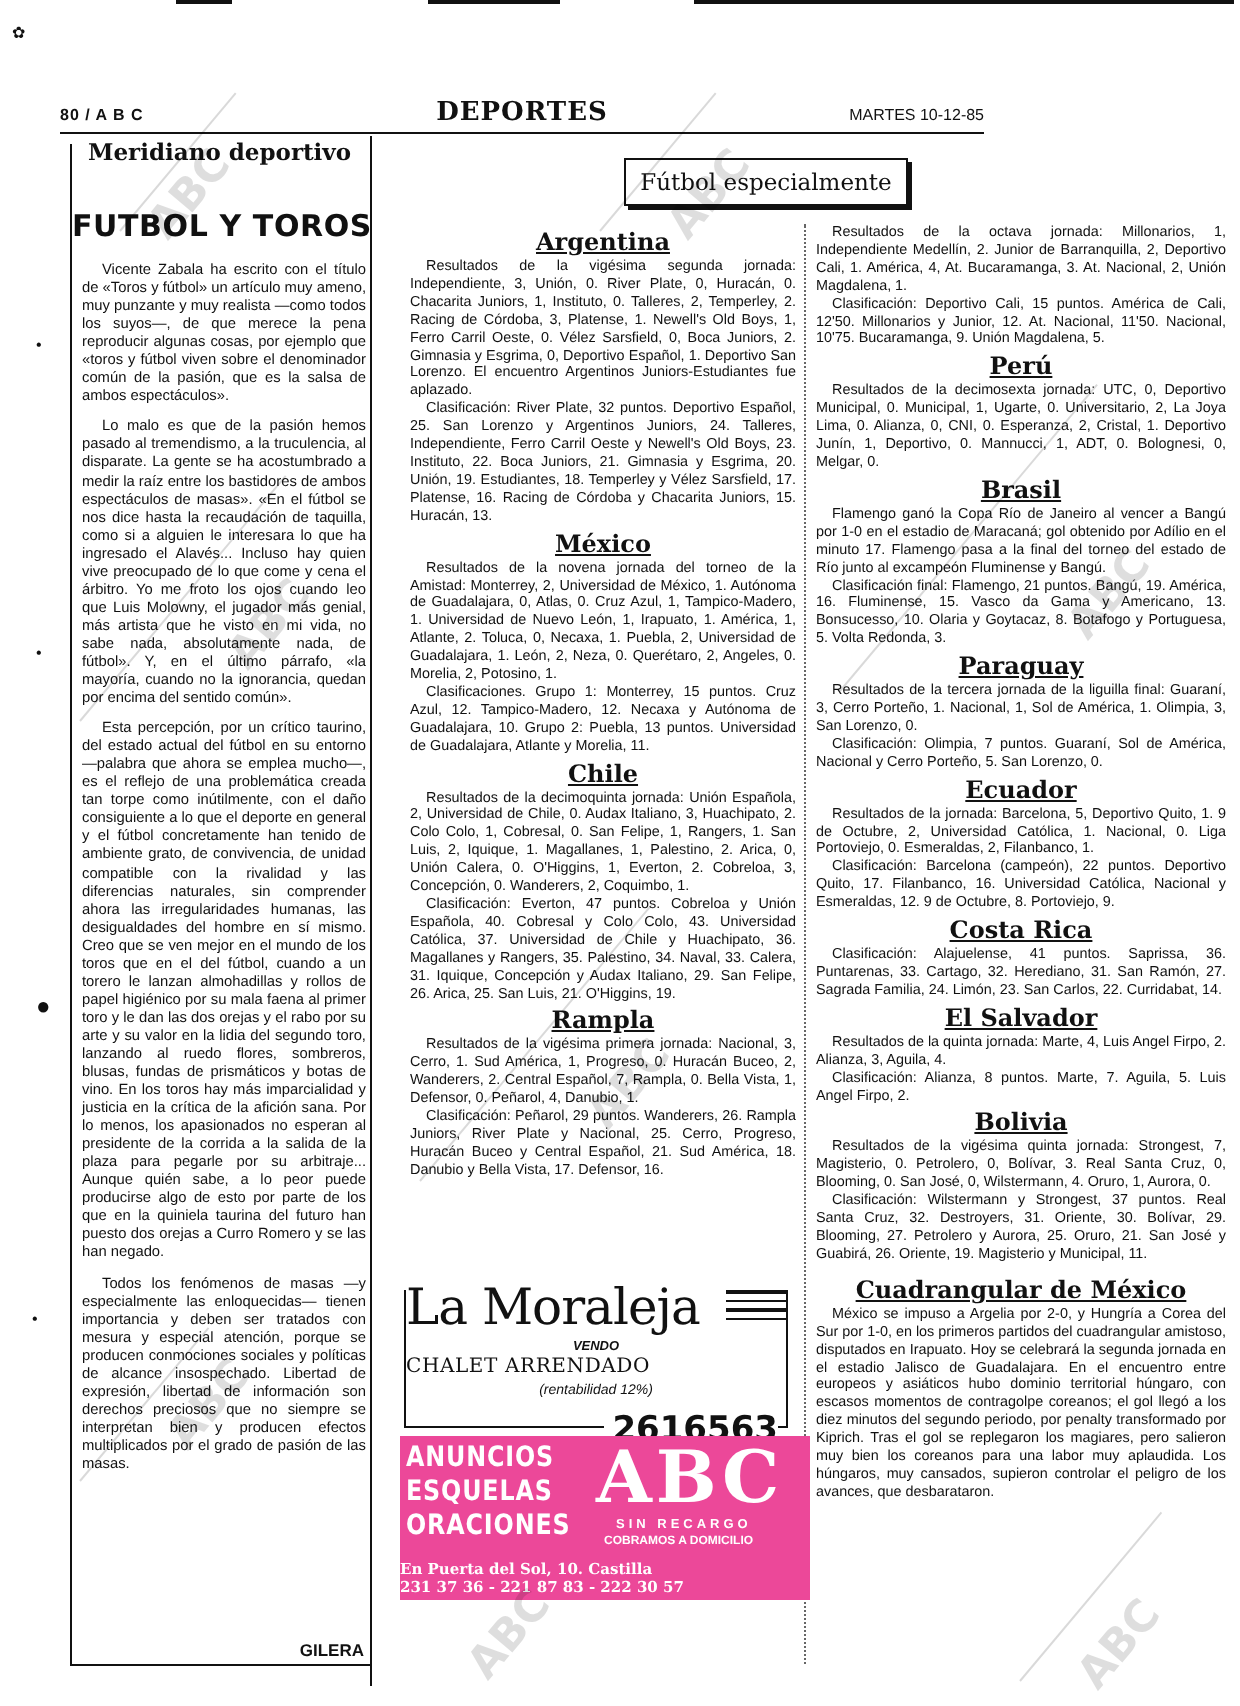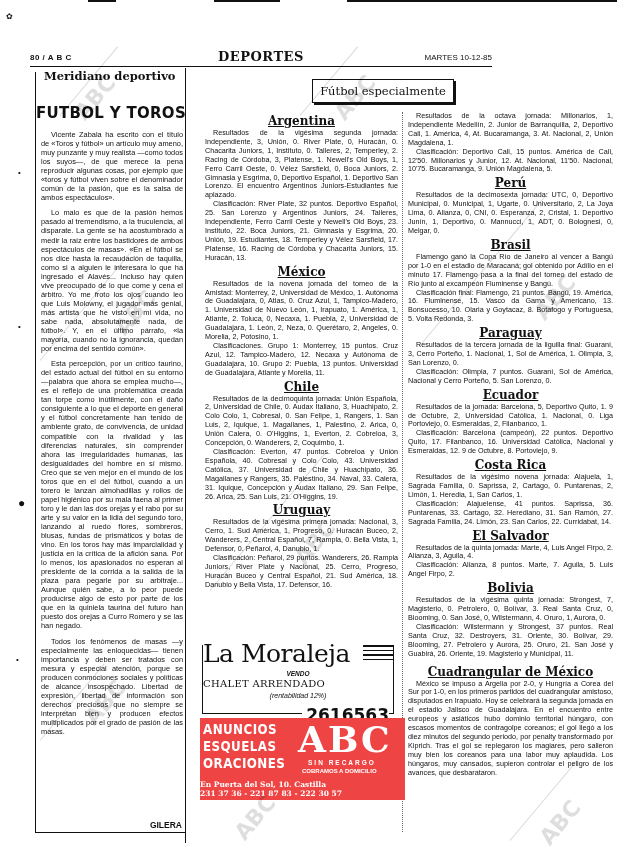--- a/index.html
+++ b/index.html
@@ -31,21 +31,21 @@
   .vsep{position:absolute;left:402px;top:112px;width:1px;height:720px;border-left:1px dotted #666;}
   
   .ad-mor{position:absolute;left:202px;top:645px;width:190px;height:68px;border:1.5px solid #111;border-top:none;}
   .ad-mor-title{position:absolute;left:0;top:-5px;font-family:"DejaVu Serif",serif;font-size:25px;font-weight:normal;letter-spacing:-0.5px;line-height:28px;}
   .ad-mor-lines{position:absolute;right:0;top:0;width:30px;}
   .ad-mor-lines span{display:block;height:1.5px;background:#111;margin-bottom:3px;}
   .ad-vendo{position:absolute;left:0;right:0;top:25px;text-align:center;font-size:6.5px;font-style:italic;font-weight:bold;}
   .ad-chalet{position:absolute;left:0;right:0;top:33px;text-align:left;font-family:"DejaVu Serif",serif;font-size:10px;letter-spacing:0.3px;}
   .ad-rent{position:absolute;left:0;right:0;top:47px;text-align:center;font-size:7px;font-style:italic;}
   .ad-phone{position:absolute;right:4px;top:60px;font-family:"DejaVu Sans",sans-serif;font-weight:bold;font-size:17px;background:#fff;padding-left:4px;}
-  .ad-abc{position:absolute;left:200px;top:718px;width:205px;height:82px;background:#ef4444;color:#fff;}
+  .ad-abc{position:absolute;left:200px;top:718px;width:205px;height:82px;background:#ec4899;color:#fff;}
   .ad-abc-words{position:absolute;left:3px;top:3px;font-family:"DejaVu Sans",sans-serif;font-weight:bold;font-size:14px;line-height:17px;letter-spacing:0.5px;transform:scaleX(0.85);transform-origin:left top;}
   .ad-abc-logo{position:absolute;left:98px;top:2px;font-family:"DejaVu Serif",serif;font-weight:bold;font-size:36px;line-height:38px;letter-spacing:2px;}
   .ad-abc-sin{position:absolute;left:108px;top:41px;font-size:6.5px;font-weight:bold;letter-spacing:2px;}
   .ad-abc-cob{position:absolute;left:102px;top:50px;font-size:6px;font-weight:bold;}
   .ad-abc-addr{position:absolute;left:0;right:0;top:62px;text-align:left;font-family:"DejaVu Serif",serif;font-weight:bold;font-size:7.5px;line-height:9px;}
   
   .wm{position:absolute;color:rgba(0,0,0,0.13);font-family:"DejaVu Sans",sans-serif;font-size:22px;font-weight:bold;pointer-events:none;}
   .wm-line{position:absolute;height:1px;background:rgba(0,0,0,0.15);transform-origin:left center;}
   .mark{position:absolute;font-size:8px;color:#111;}
 </style>
@@ -97,21 +97,21 @@
       <div class="sec-title">México</div>
       <p>Resultados de la novena jornada del torneo de la Amistad: Monterrey, 2, Universidad de México, 1. Autónoma de Guadalajara, 0, Atlas, 0. Cruz Azul, 1, Tampico-Madero, 1. Universidad de Nuevo León, 1, Irapuato, 1. América, 1, Atlante, 2. Toluca, 0, Necaxa, 1. Puebla, 2, Universidad de Guadalajara, 1. León, 2, Neza, 0. Querétaro, 2, Angeles, 0. Morelia, 2, Potosino, 1.</p>
       <p><b>Clasificaciones. Grupo 1:</b> <span>Monterrey, 15 puntos. Cruz Azul, 12. Tampico-Madero, 12. Necaxa y Autónoma de Guadalajara, 10. Grupo 2: Puebla, 13 puntos. Universidad de Guadalajara, Atlante y Morelia, 11.</span></p>
     </div>
     <div class="sec">
       <div class="sec-title">Chile</div>
       <p>Resultados de la decimoquinta jornada: Unión Española, 2, Universidad de Chile, 0. Audax Italiano, 3, Huachipato, 2. Colo Colo, 1, Cobresal, 0. San Felipe, 1, Rangers, 1. San Luis, 2, Iquique, 1. Magallanes, 1, Palestino, 2. Arica, 0, Unión Calera, 0. O'Higgins, 1, Everton, 2. Cobreloa, 3, Concepción, 0. Wanderers, 2, Coquimbo, 1.</p>
       <p><b>Clasificación:</b> <span>Everton, 47 puntos. Cobreloa y Unión Española, 40. Cobresal y Colo Colo, 43. Universidad Católica, 37. Universidad de Chile y Huachipato, 36. Magallanes y Rangers, 35. Palestino, 34. Naval, 33. Calera, 31. Iquique, Concepción y Audax Italiano, 29. San Felipe, 26. Arica, 25. San Luis, 21. O'Higgins, 19.</span></p>
     </div>
     <div class="sec">
-      <div class="sec-title">Uruguay</div>
+      <div class="sec-title">Rampla</div>
       <p>Resultados de la vigésima primera jornada: Nacional, 3, Cerro, 1. Sud América, 1, Progreso, 0. Huracán Buceo, 2, Wanderers, 2. Central Español, 7, Rampla, 0. Bella Vista, 1, Defensor, 0. Peñarol, 4, Danubio, 1.</p>
       <p><b>Clasificación:</b> <span>Peñarol, 29 puntos. Wanderers, 26. Rampla Juniors, River Plate y Nacional, 25. Cerro, Progreso, Huracán Buceo y Central Español, 21. Sud América, 18. Danubio y Bella Vista, 17. Defensor, 16.</span></p>
     </div>
   </div>
 
   <div class="vsep"></div>
 
   <div class="col rightcol">
     <div class="sec">
       <p>Resultados de la octava jornada: Millonarios, 1, Independiente Medellín, 2. Junior de Barranquilla, 2, Deportivo Cali, 1. América, 4, At. Bucaramanga, 3. At. Nacional, 2, Unión Magdalena, 1.</p>
@@ -131,21 +131,20 @@
       <p>Resultados de la tercera jornada de la liguilla final: Guaraní, 3, Cerro Porteño, 1. Nacional, 1, Sol de América, 1. Olimpia, 3, San Lorenzo, 0.</p>
       <p><b>Clasificación:</b> <span>Olimpia, 7 puntos. Guaraní, Sol de América, Nacional y Cerro Porteño, 5. San Lorenzo, 0.</span></p>
     </div>
     <div class="sec">
       <div class="sec-title">Ecuador</div>
       <p>Resultados de la jornada: Barcelona, 5, Deportivo Quito, 1. 9 de Octubre, 2, Universidad Católica, 1. Nacional, 0. Liga Portoviejo, 0. Esmeraldas, 2, Filanbanco, 1.</p>
       <p><b>Clasificación:</b> <span>Barcelona (campeón), 22 puntos. Deportivo Quito, 17. Filanbanco, 16. Universidad Católica, Nacional y Esmeraldas, 12. 9 de Octubre, 8. Portoviejo, 9.</span></p>
     </div>
     <div class="sec">
       <div class="sec-title">Costa Rica</div>
-      <p>Resultados de la vigésimo novena jornada: Alajuela, 1, Sagrada Familia, 0. Saprissa, 2, Cartago, 0. Puntarenas, 2, Limón, 1. Heredia, 1, San Carlos, 1.</p>
       <p><b>Clasificación:</b> <span>Alajuelense, 41 puntos. Saprissa, 36. Puntarenas, 33. Cartago, 32. Herediano, 31. San Ramón, 27. Sagrada Familia, 24. Limón, 23. San Carlos, 22. Curridabat, 14.</span></p>
     </div>
     <div class="sec">
       <div class="sec-title">El Salvador</div>
       <p>Resultados de la quinta jornada: Marte, 4, Luis Angel Firpo, 2. Alianza, 3, Aguila, 4.</p>
       <p><b>Clasificación:</b> <span>Alianza, 8 puntos. Marte, 7. Aguila, 5. Luis Angel Firpo, 2.</span></p>
     </div>
     <div class="sec">
       <div class="sec-title">Bolivia</div>
       <p>Resultados de la vigésima quinta jornada: Strongest, 7, Magisterio, 0. Petrolero, 0, Bolívar, 3. Real Santa Cruz, 0, Blooming, 0. San José, 0, Wilstermann, 4. Oruro, 1, Aurora, 0.</p>

